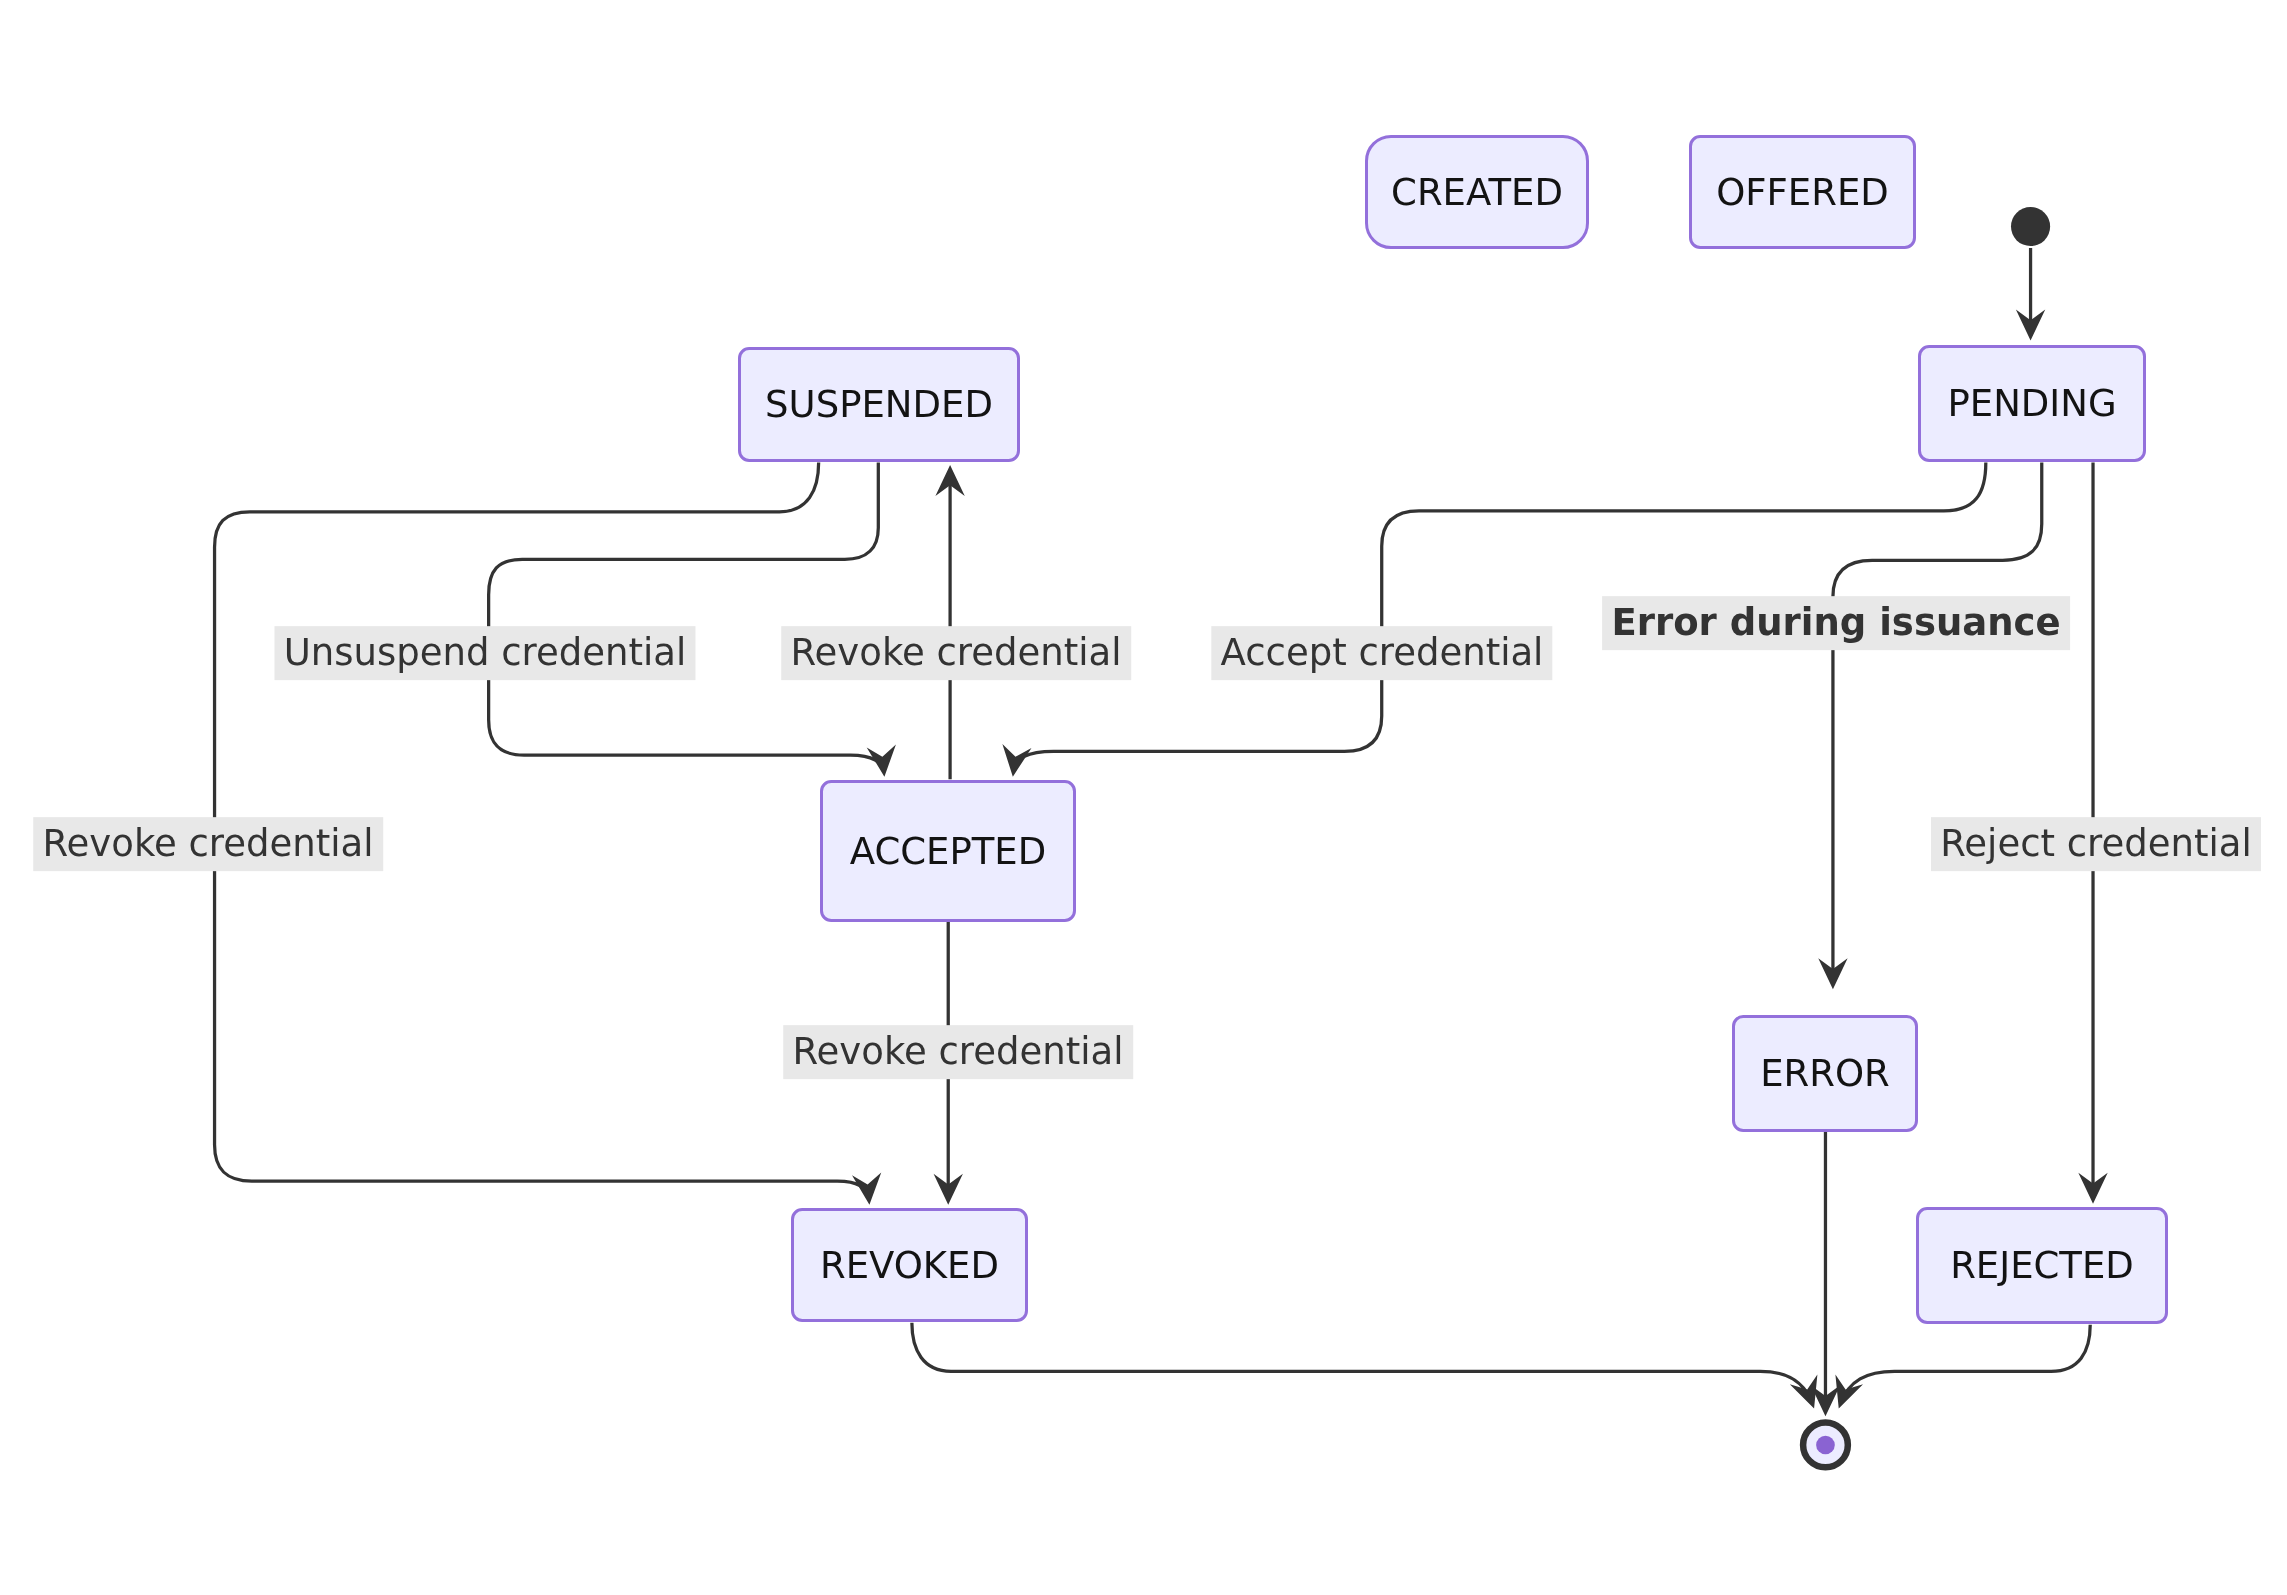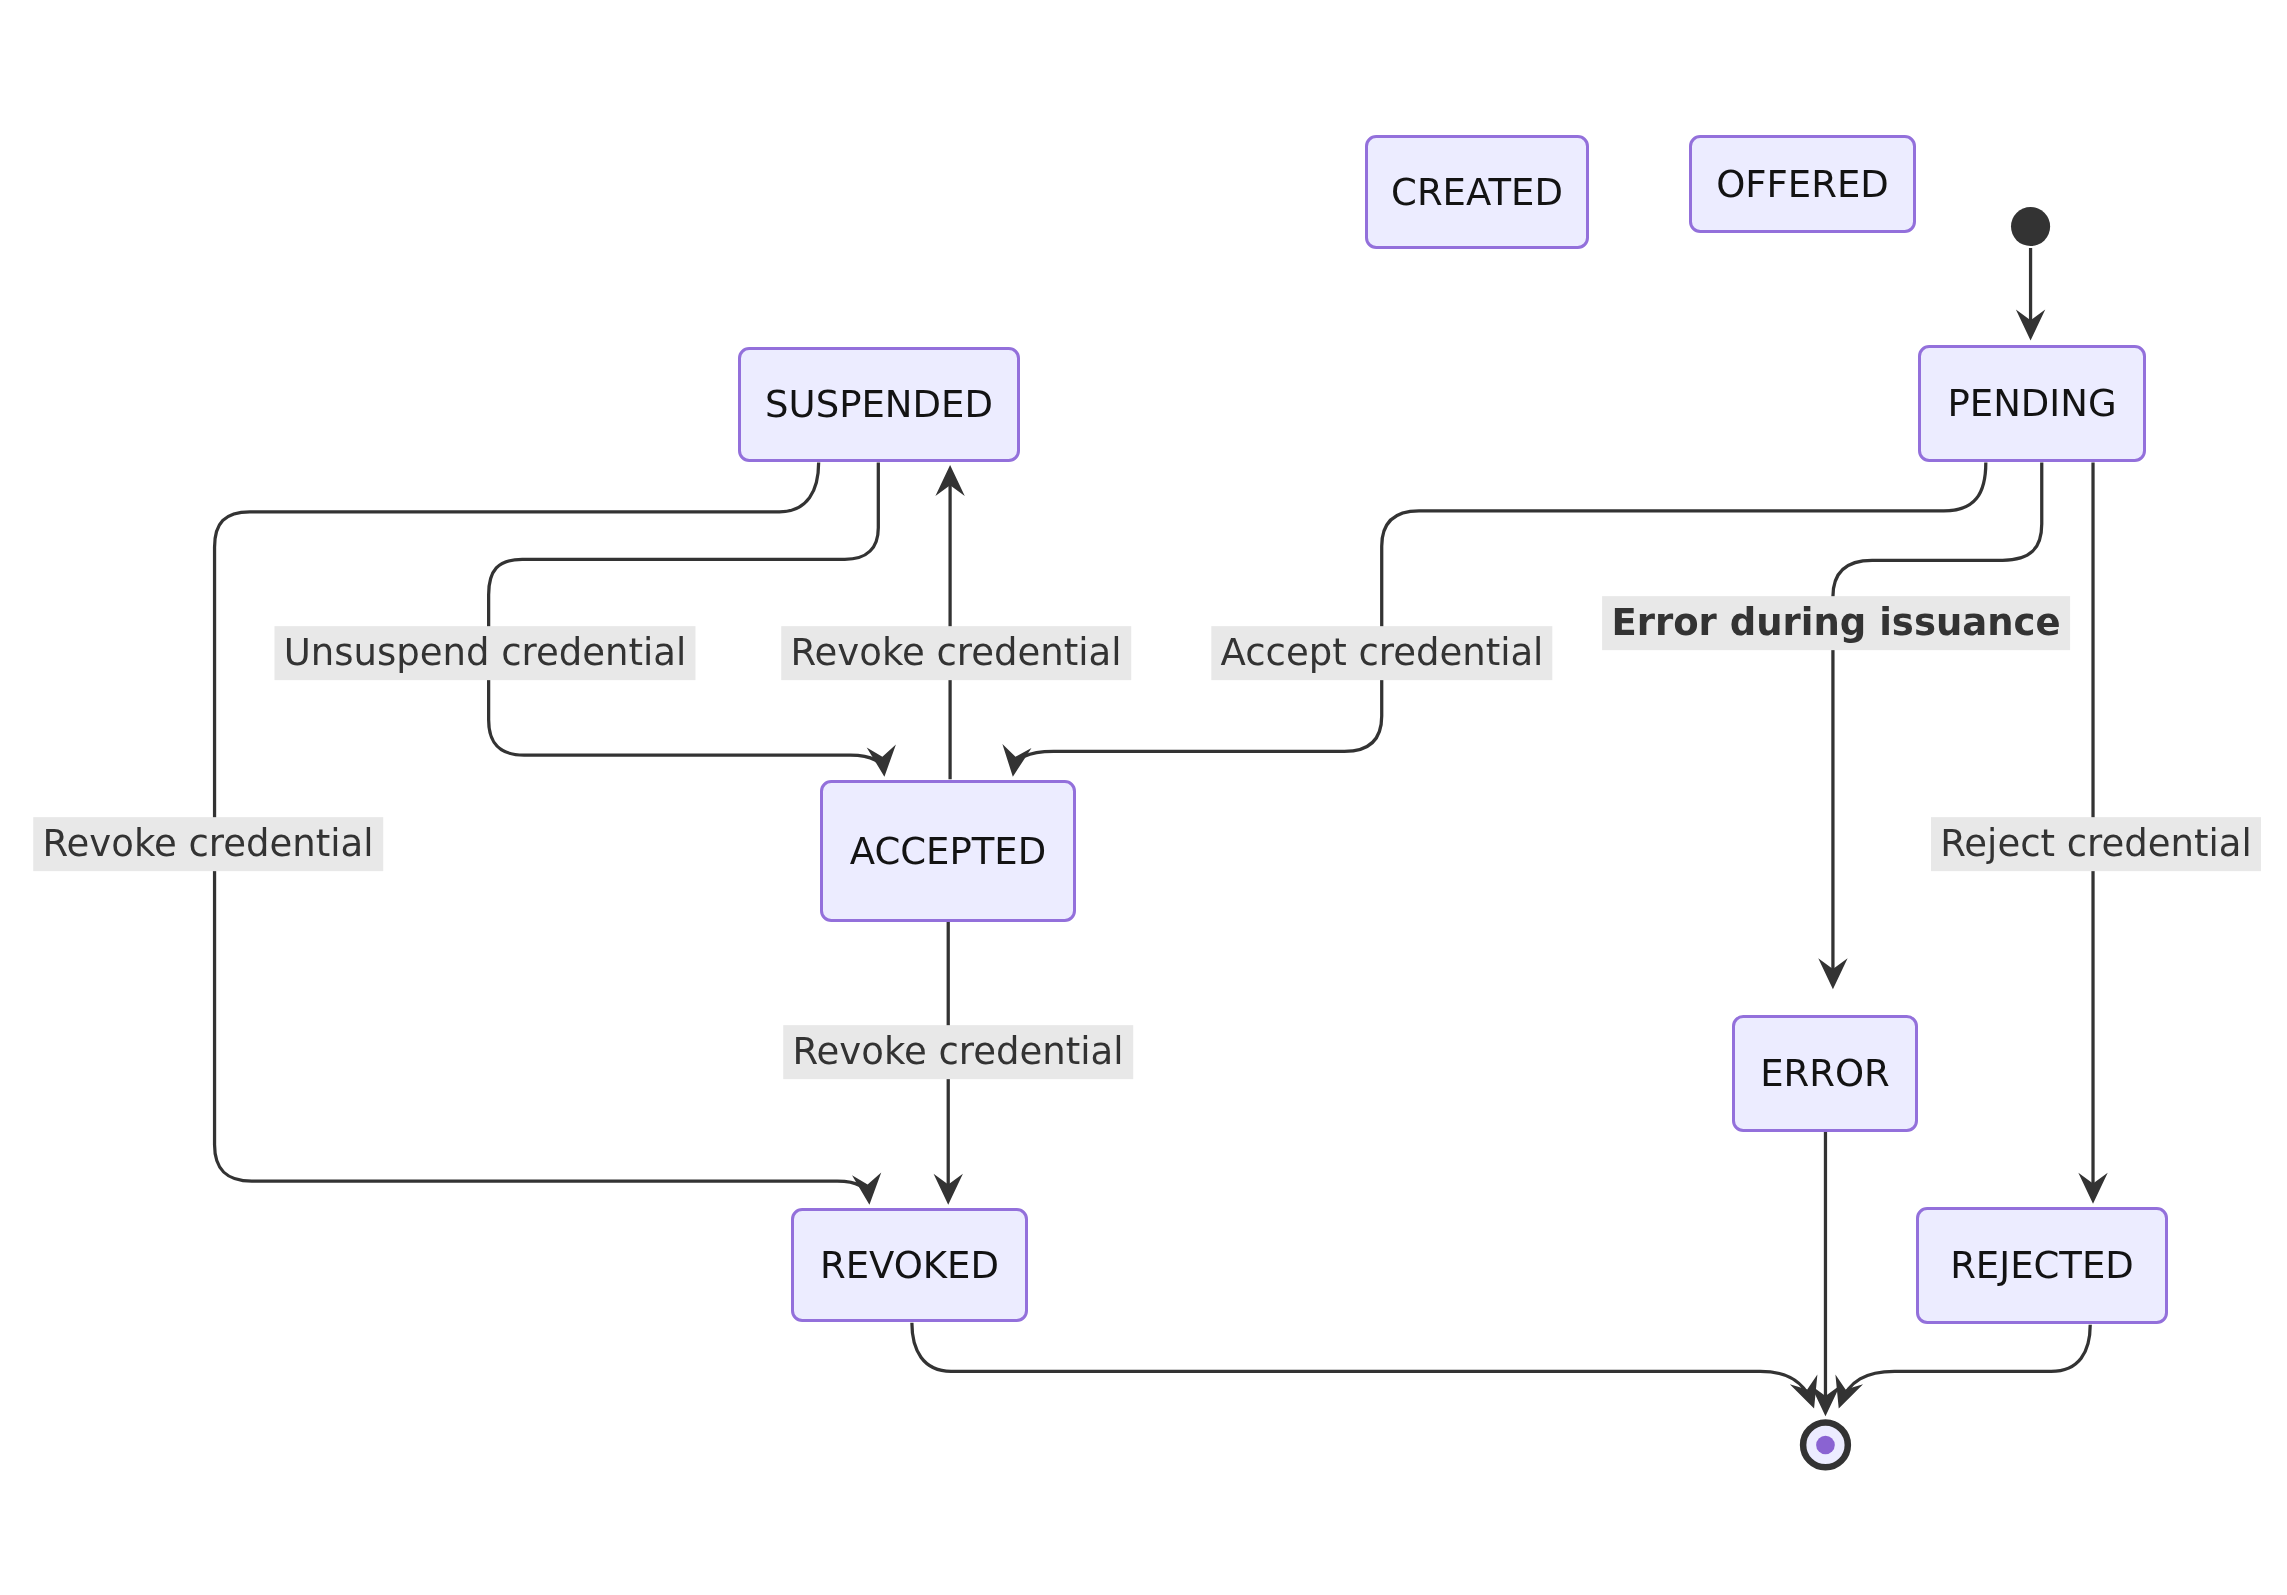--- a/index.html
+++ b/index.html
@@ -52,22 +52,22 @@
     background: var(--label-bg, #e8e8e8);
     color: var(--label-text, #333333);
     font-size: 37px;
     line-height: 1.3;
     padding: 2.8px 9.3px;
     white-space: nowrap;
     text-align: center;
   }
 
   
-  #node-created   { left: 1365px; top: 135px;  width: 224px; height: 114px; }
-  #node-offered   { left: 1689px; top: 135px;  width: 227px; height: 98px; }
+  #node-created   { left: 1365px; top: 135px;  width: 224px; height: 114px; border-radius: 26px; }
+  #node-offered   { left: 1689px; top: 135px;  width: 227px; height: 114px; }
   #node-suspended { left: 738px;  top: 347px;  width: 282px; height: 115px; }
   #node-pending   { left: 1918px; top: 345px;  width: 228px; height: 117px; }
   #node-accepted  { left: 820px;  top: 780px;  width: 256px; height: 142px; }
   #node-error     { left: 1732px; top: 993px; width: 186px; height: 117px; margin-top: 22px; }
   #node-revoked   { left: 791px;  top: 1208px; width: 237px; height: 114px; }
   #node-rejected  { left: 1916px; top: 1207px; width: 252px; height: 117px; }
 
   
   #label-unsuspend  { left: 485px;  top: 653px; }
   #label-suspend    { left: 956px; top: 653px; }

